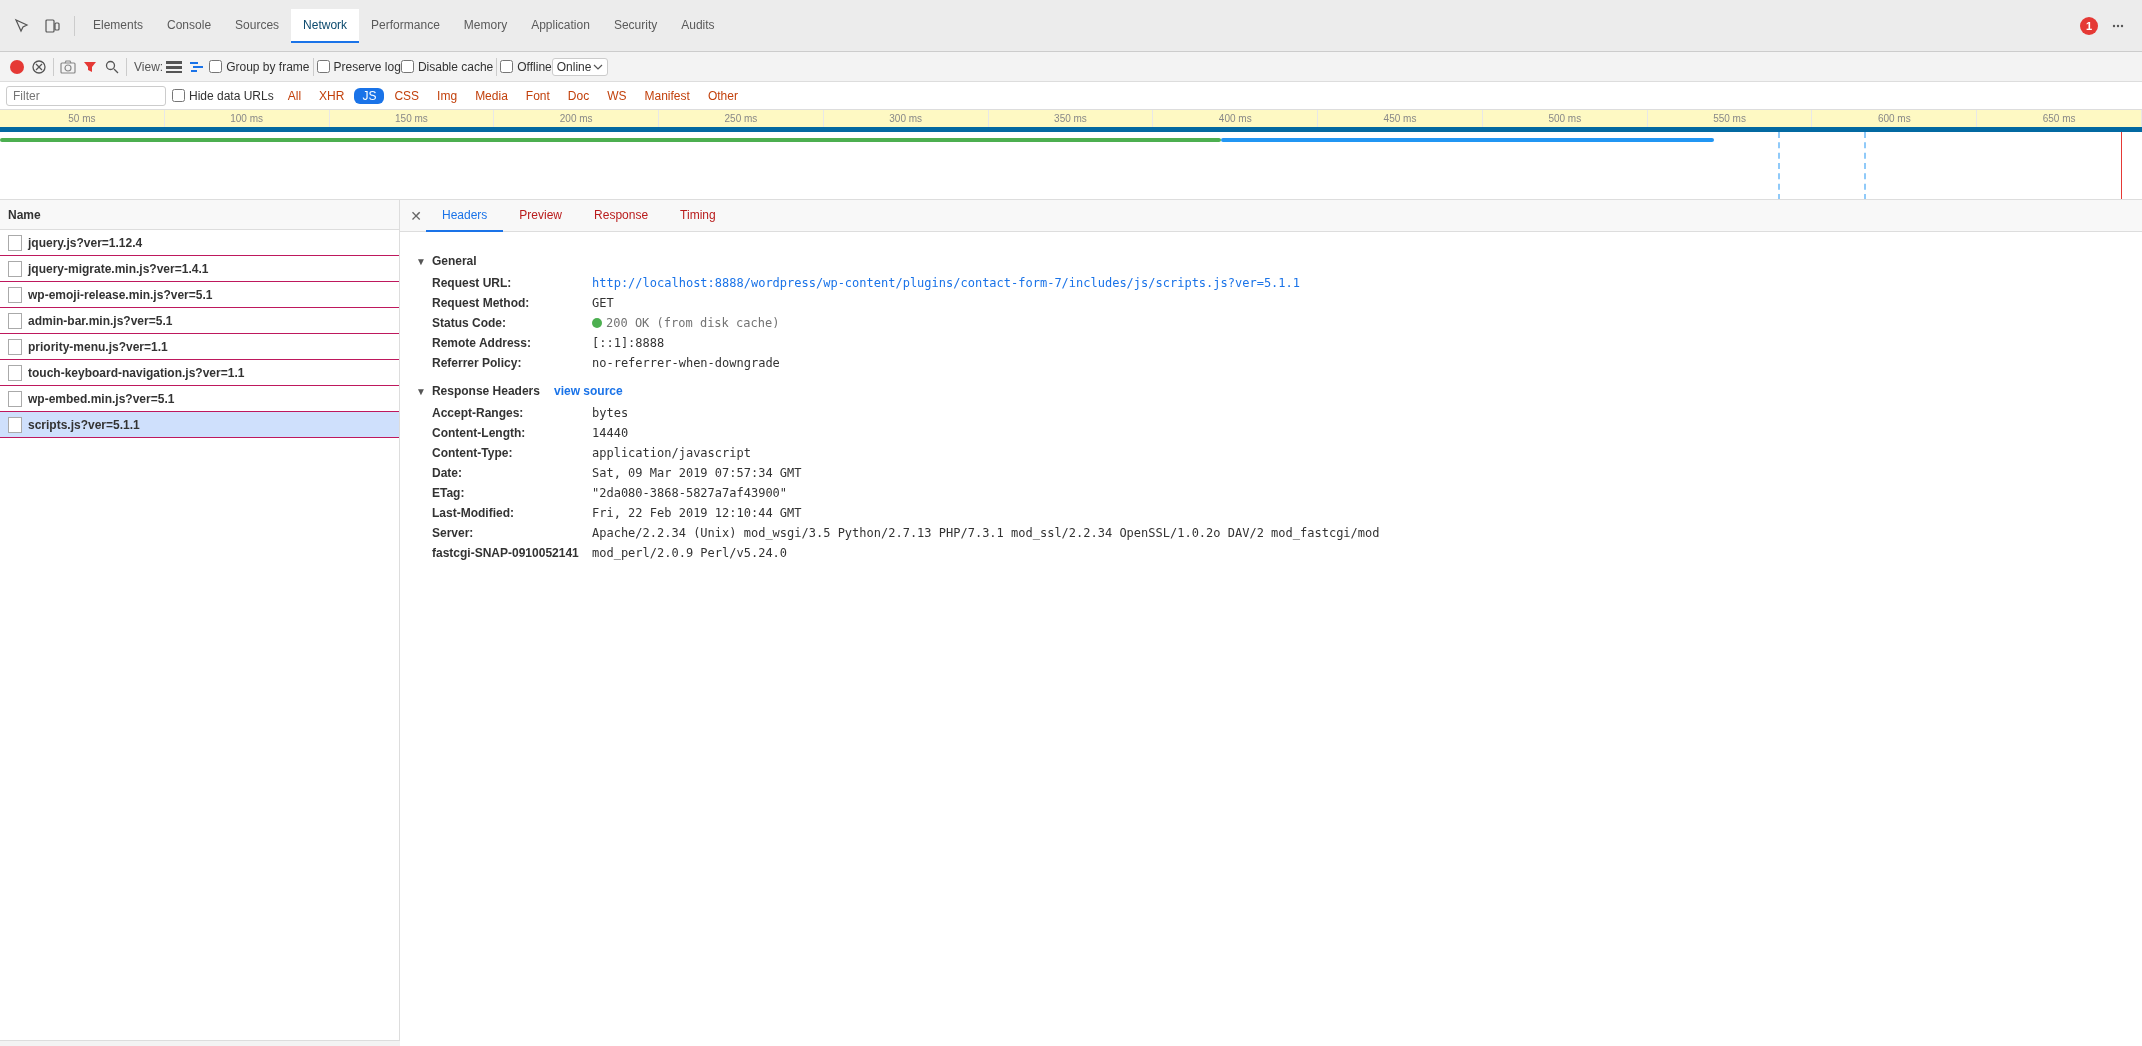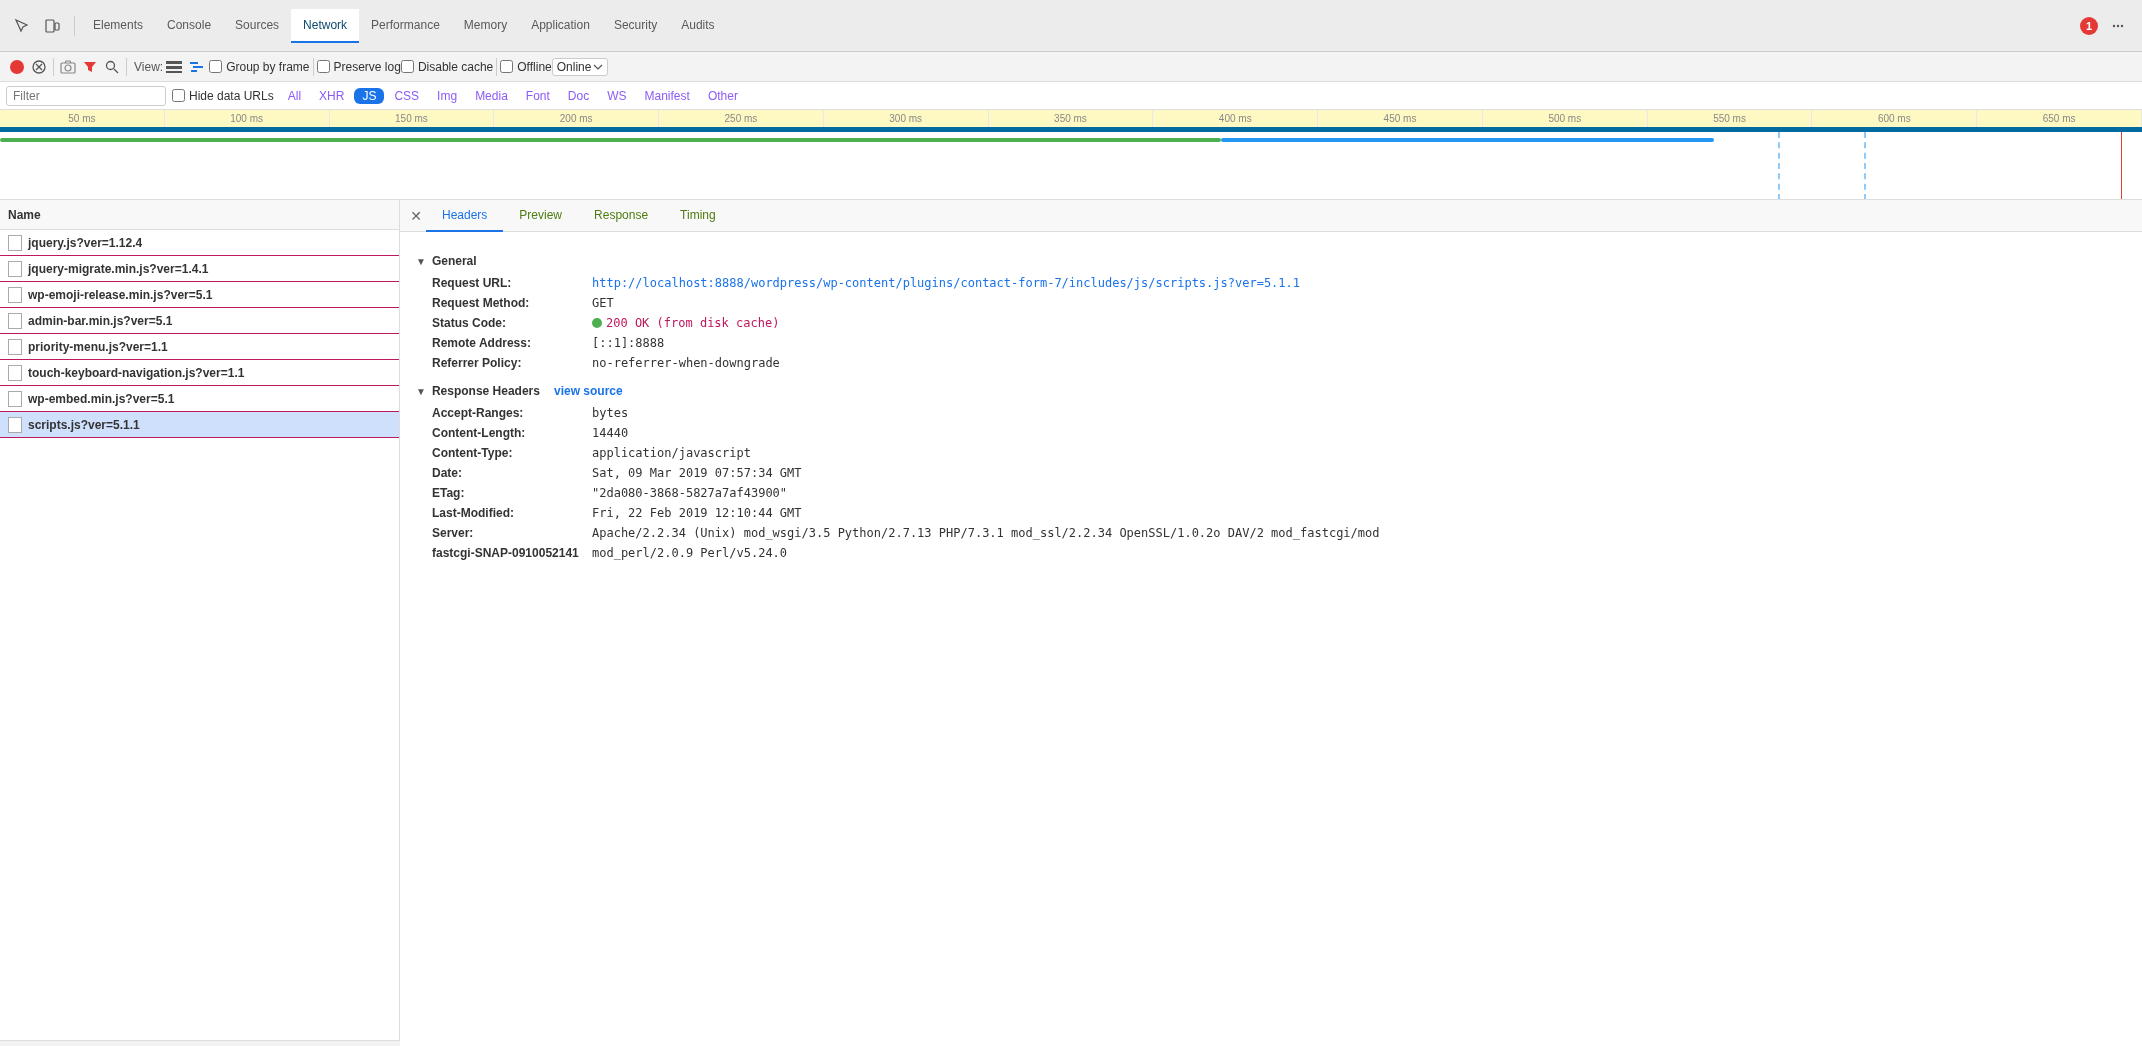--- a/index.html
+++ b/index.html
@@ -72,21 +72,21 @@
       height: 28px;
       padding: 0 6px;
       gap: 6px;
     }
     .filter-input {
       border: 1px solid #ccc; border-radius: 3px; padding: 2px 6px;
       font-size: 12px; width: 160px; outline: none;
     }
     .filter-type-btn {
       padding: 1px 8px; font-size: 12px; cursor: pointer;
-      border: none; background: transparent; color: #8b5cf6; border-radius: 3px;
+      border: none; background: transparent; color: #c2410c; border-radius: 3px;
     }
     .filter-type-btn.active { background: #1a73e8; color: #fff; border-radius: 6px; }
 
     
     .timeline-area {
       background: #fff;
       border-bottom: 1px solid #ddd;
       height: 90px;
       position: relative;
       overflow: hidden;
@@ -159,21 +159,21 @@
     .detail-pane {
       flex: 1; display: flex; flex-direction: column; overflow: hidden;
     }
     .detail-tabs {
       display: flex; align-items: center;
       border-bottom: 1px solid #ddd; background: #f8f8f8; height: 32px;
       padding: 0 6px;
     }
     .detail-tab {
       padding: 0 16px; height: 32px; display: flex; align-items: center;
-      cursor: pointer; font-size: 12px; color: #4d7c0f;
+      cursor: pointer; font-size: 12px; color: #b91c1c;
       border-bottom: 2px solid transparent;
     }
     .detail-tab.active { color: #1a73e8; border-bottom: 2px solid #1a73e8; }
     .close-tab-btn {
       width: 20px; height: 20px; display: flex; align-items: center; justify-content: center;
       cursor: pointer; border-radius: 3px; font-size: 14px; color: #666;
     }
 
     .detail-content {
       flex: 1; overflow-y: auto; padding: 12px 16px; background: #fff;
@@ -185,21 +185,21 @@
     }
     .section-arrow { color: #555; font-size: 10px; }
     .header-row {
       display: flex; align-items: center; margin: 6px 0 6px 16px;
       font-size: 12px;
     }
     .header-key {
       font-weight: 600; color: #333; min-width: 160px; flex-shrink: 0;
     }
     .header-value { color: #333; font-family: monospace; font-size: 12px; }
-    .status-green { color: #be185d; }
+    .status-green { color: #737373; }
     .view-source-link { color: #1a73e8; cursor: pointer; font-size: 12px; margin-left: 8px; }
 
     
     .record-btn { width: 14px; height: 14px; border-radius: 50%; background: #e53935; display: inline-block; }
   </style>
 </head>
 <body>
 
 <div class="devtools-tabs">
   <div class="tab-icon-btn" title="Select element">

